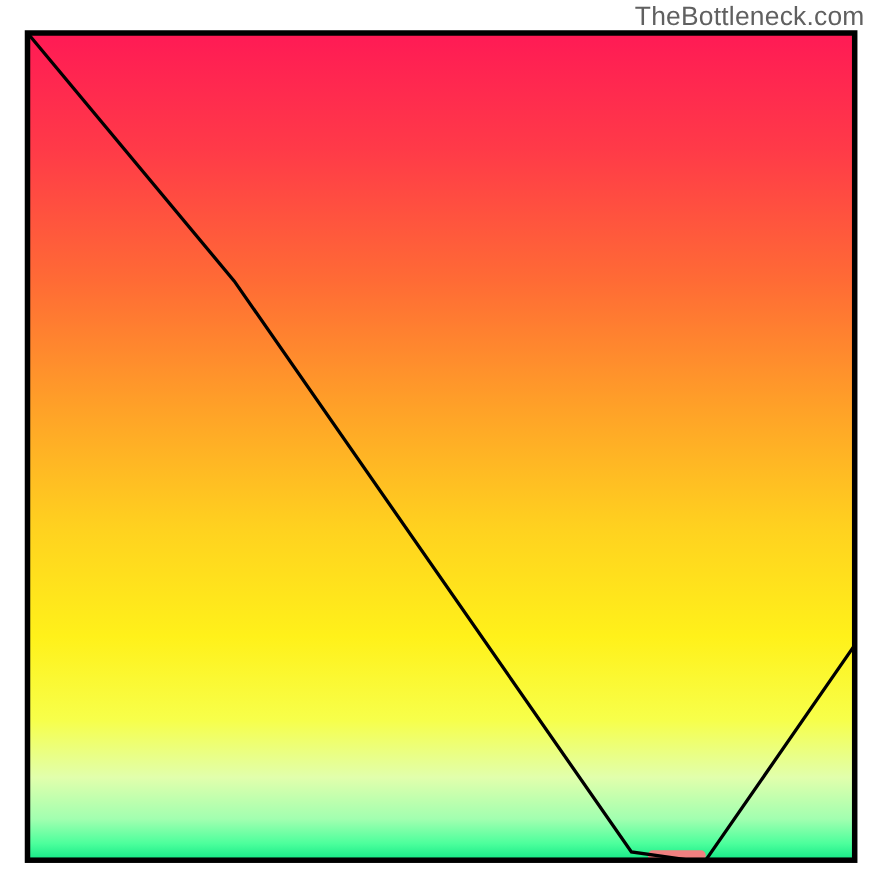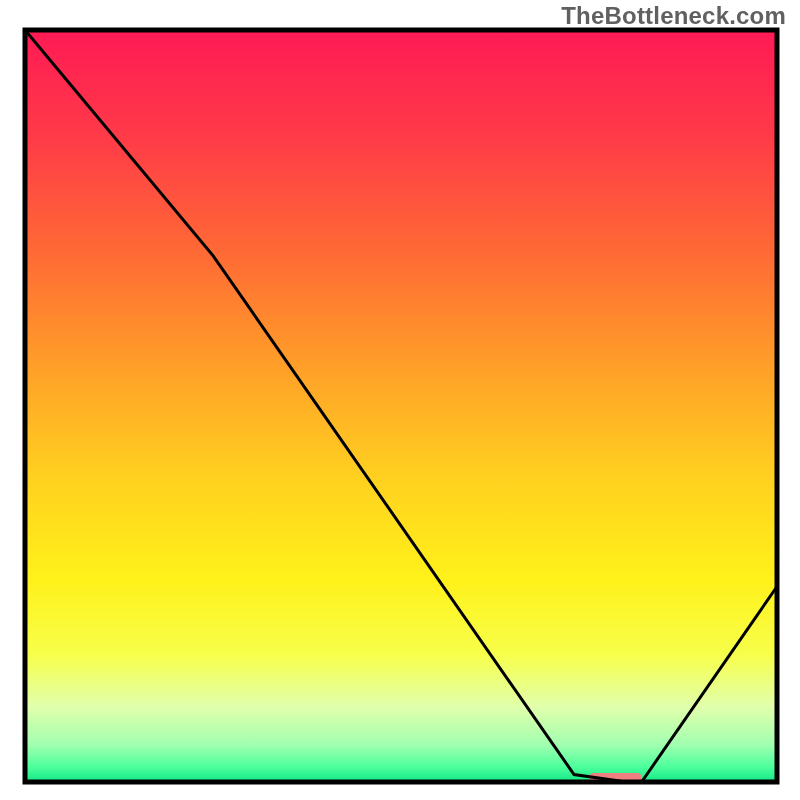--- a/index.html
+++ b/index.html
@@ -14,21 +14,21 @@
   .canvas {
     position: relative;
     width: 800px;
     height: 800px;
   }
   .watermark {
     position: absolute;
     top: 2px;
     right: 14px;
     font-size: 24px;
-    font-weight: 700;
+    font-weight: 400;
     color: #606060;
     letter-spacing: 0.2px;
     z-index: 20;
   }
   svg.plot {
     position: absolute;
     left: 0;
     top: 0;
     width: 800px;
     height: 800px;

